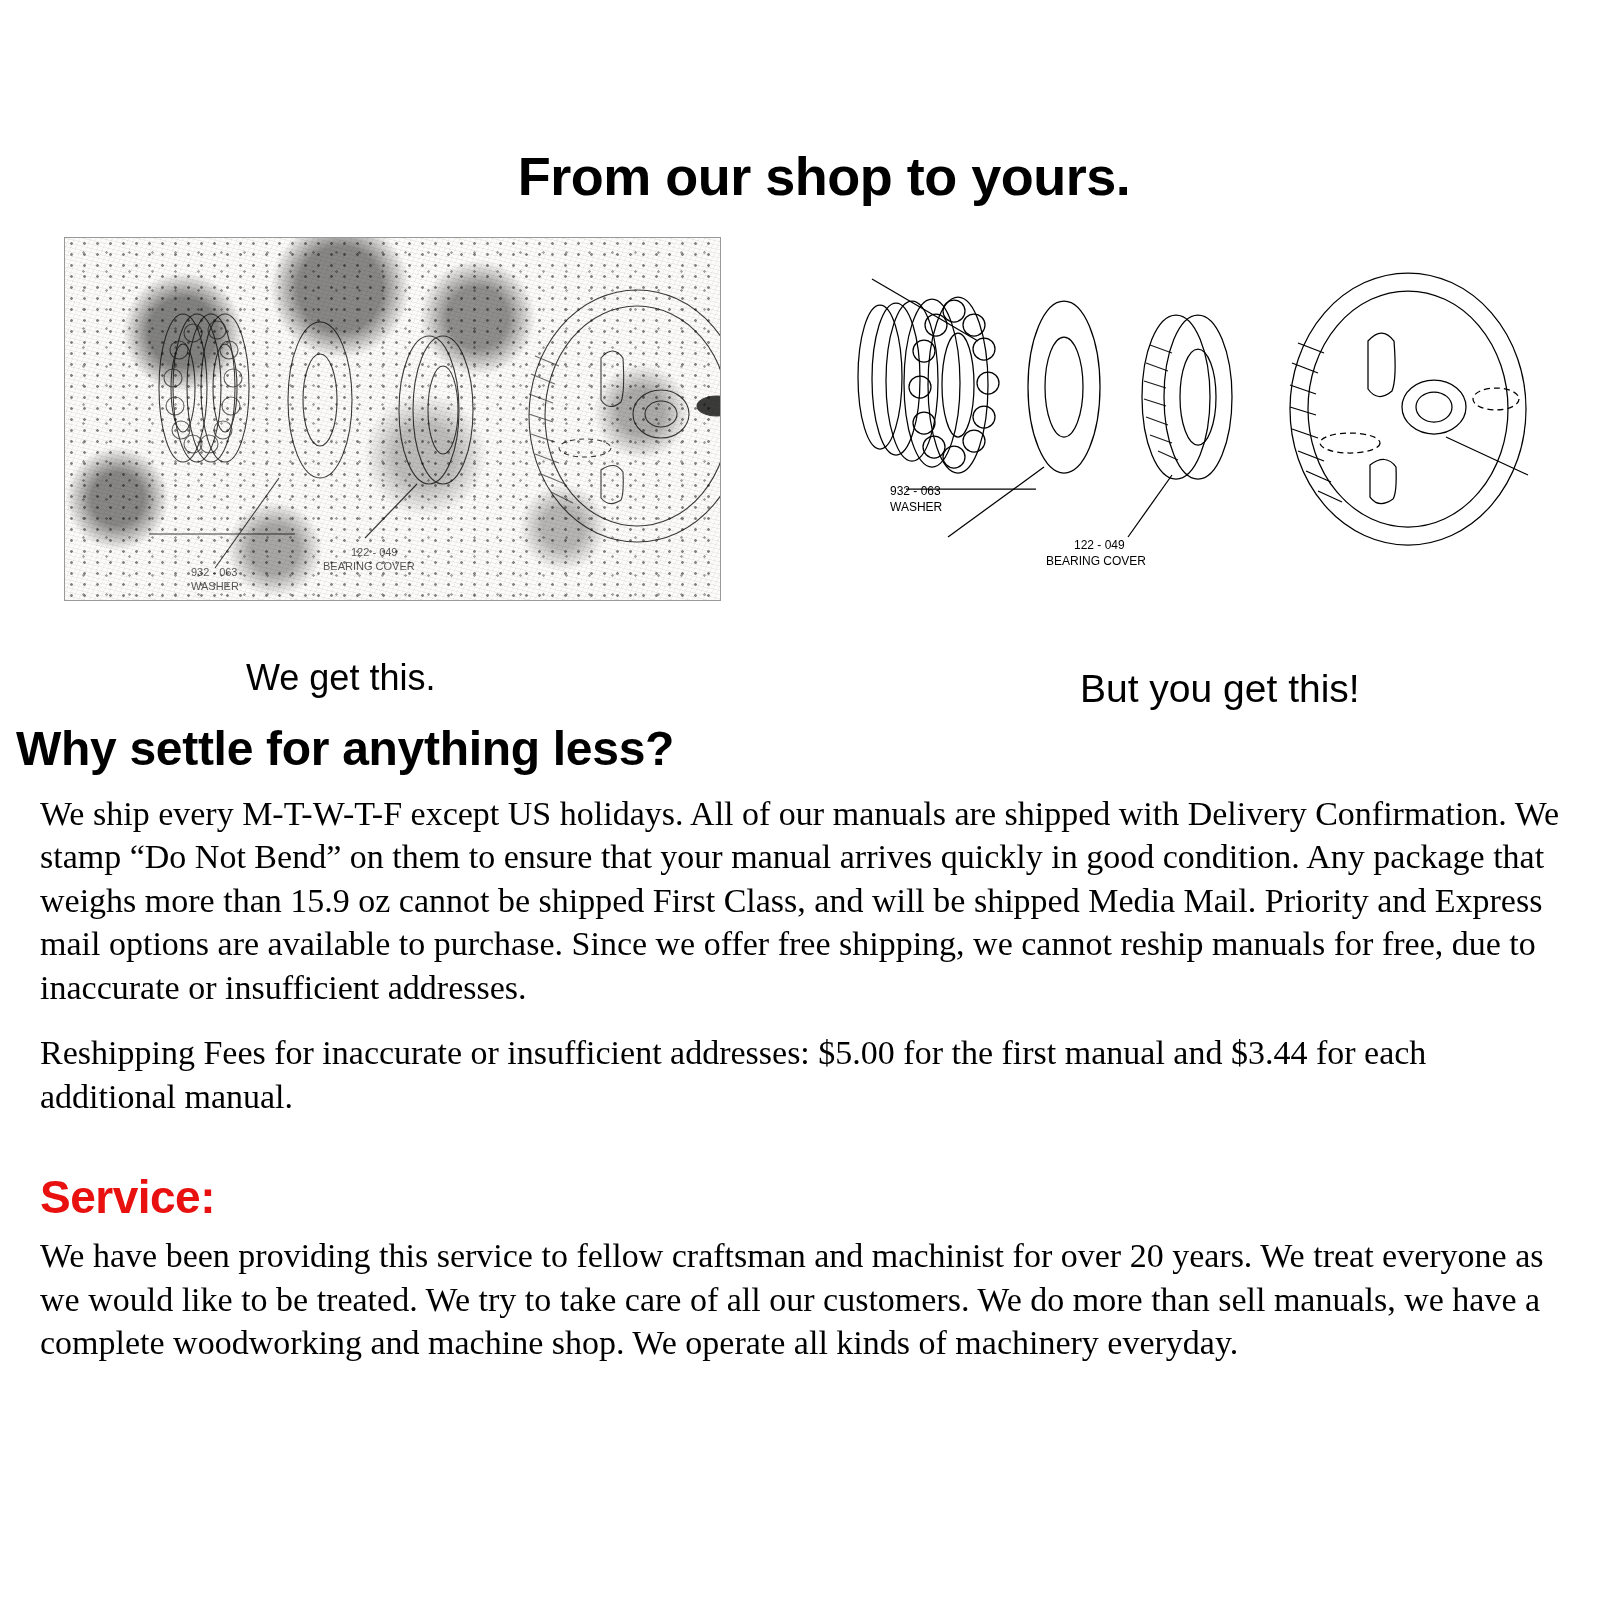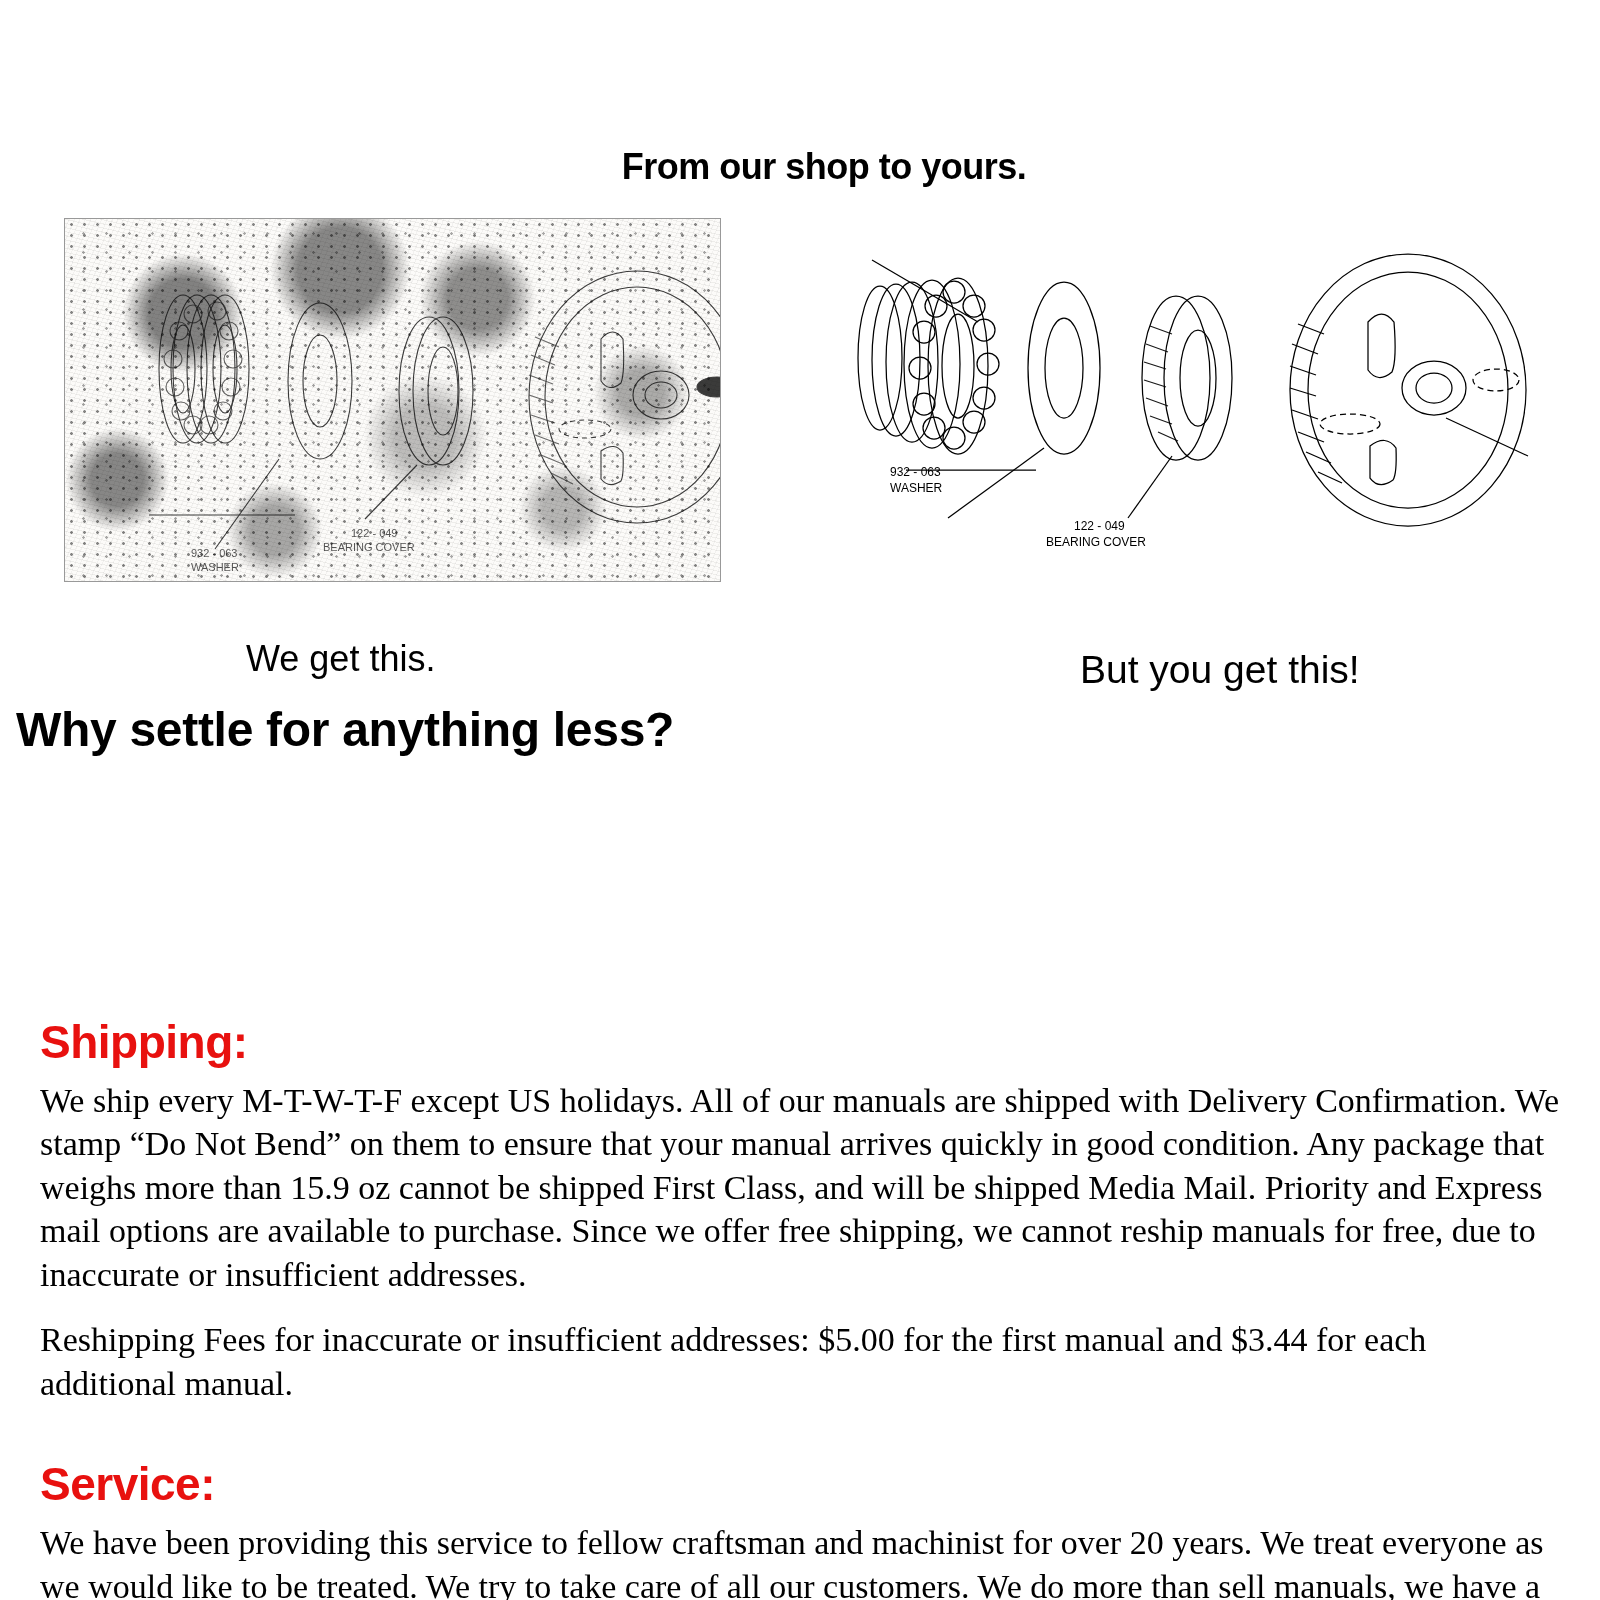--- a/index.html
+++ b/index.html
@@ -18,21 +18,21 @@
 
   .page {
     position: relative;
     width: 1600px;
     min-height: 1600px;
   }
 
   .headline {
     font-family: "Liberation Sans", sans-serif;
     font-weight: bold;
-    font-size: 36px;
+    font-size: 54px;
     text-align: center;
     letter-spacing: -0.5px;
     margin: 0;
     padding-top: 148px;
     line-height: 1.05;
     padding-left: 48px;
   }
 
   .compare-row {
     position: relative;
@@ -303,21 +303,20 @@
       </div>
     </div>
 
     <div class="caption-left">We get this.</div>
     <div class="caption-right">But you get this!</div>
   </div>
 
   <h2 class="subhead">Why settle for anything less?</h2>
 
   <div class="section">
-    <h3 class="section-title shipping">Shipping:</h3>
     <p class="body-text">We ship every M-T-W-T-F except US holidays. All of our manuals are shipped with Delivery Confirmation. We stamp “Do Not Bend” on them to ensure that your manual arrives quickly in good condition. Any package that weighs more than 15.9 oz cannot be shipped First Class, and will be shipped Media Mail. Priority and Express mail options are available to purchase. Since we offer free shipping, we cannot reship manuals for free, due to inaccurate or insufficient addresses.</p>
     <p class="body-text">Reshipping Fees for inaccurate or insufficient addresses: $5.00 for the first manual and $3.44 for each additional manual.</p>
   </div>
 
   <div class="section">
     <h3 class="section-title service">Service:</h3>
     <p class="body-text">We have been providing this service to fellow craftsman and machinist for over 20 years. We treat everyone as we would like to be treated. We try to take care of all our customers. We do more than sell manuals, we have a complete woodworking and machine shop. We operate all kinds of machinery everyday.</p>
   </div>
 
 </div>

